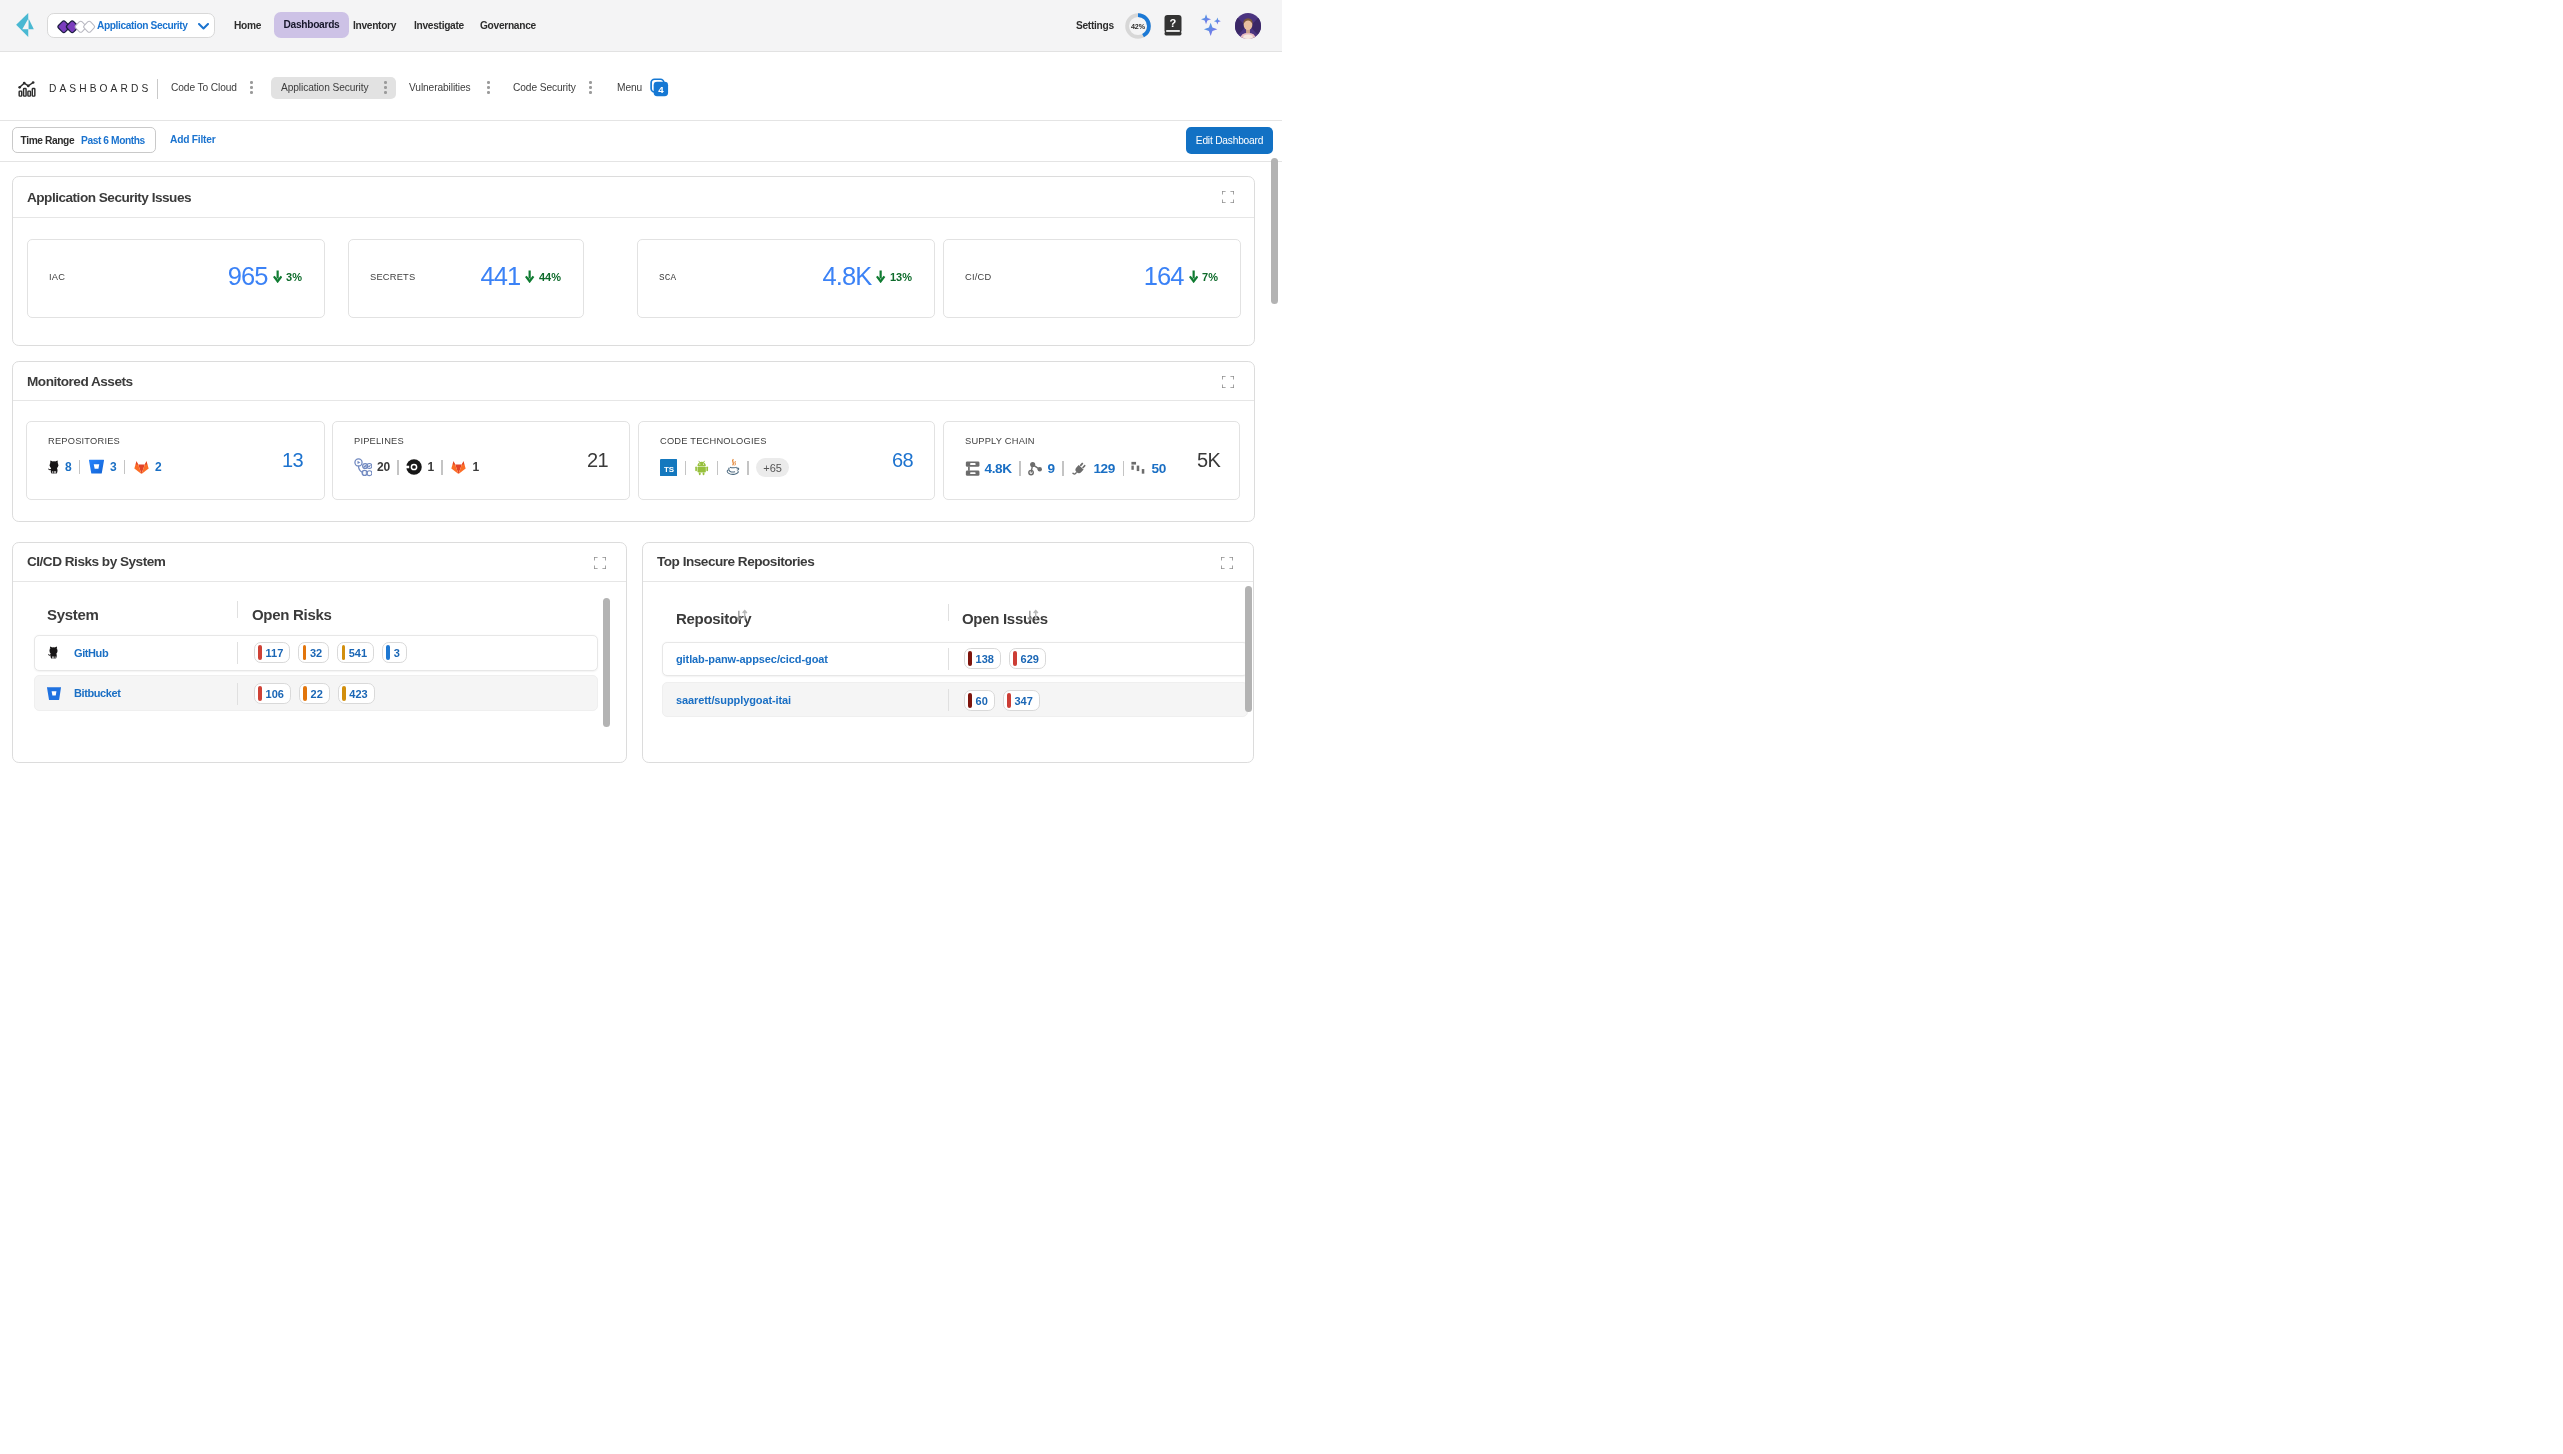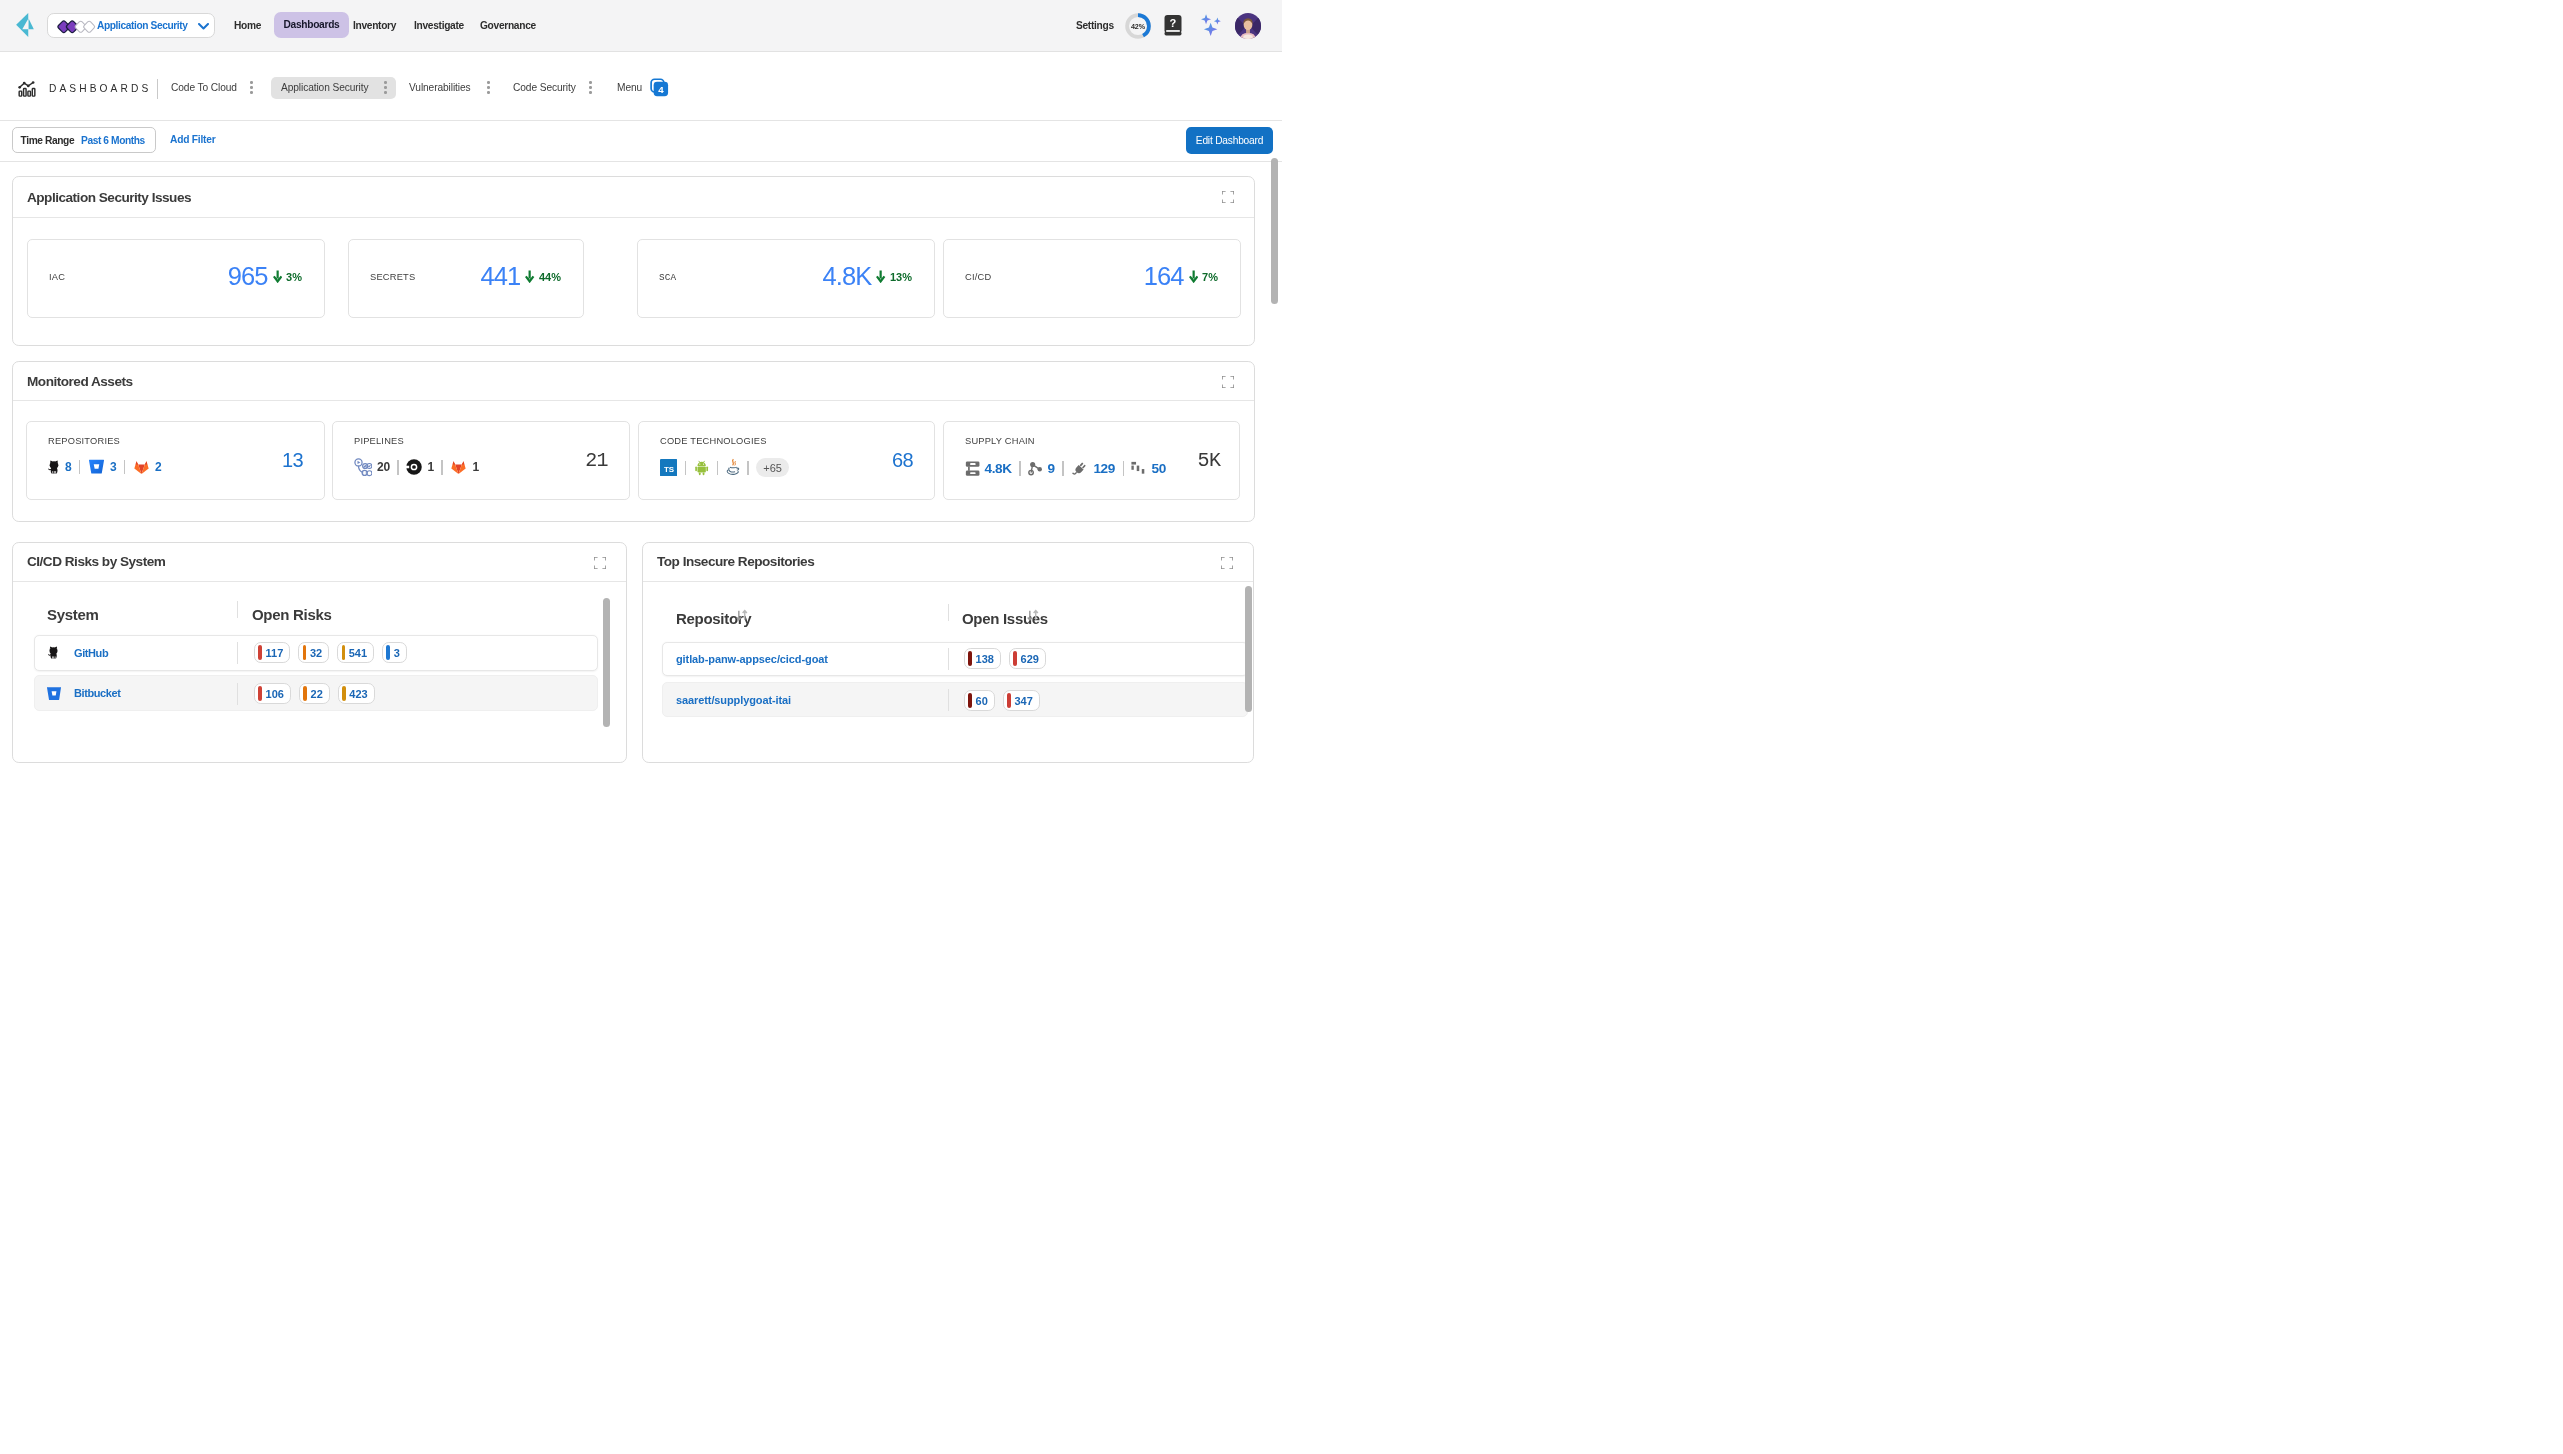--- a/index.html
+++ b/index.html
@@ -29,21 +29,21 @@
 .editbtn { position:absolute; left:1186px; top:127px; width:87px; height:27px; background:#1271c4; border-radius:5.1px;
   color:#fff; font-size:10.2px; text-align:center; line-height:27px; letter-spacing:-0.2px;}
 .card { position:absolute; background:#fff; border:0.8px solid #dcdcdc; border-radius:6.8px; }
 .chead { position:absolute; left:0; top:0; right:0; height:41px; border-bottom:0.8px solid #e6e6e6; }
 .ctitle { position:absolute; left:14px; top:12.7px; font-size:13.6px; font-weight:700; color:#3b3b3b; letter-spacing:-0.5px;}
 .expand { position:absolute; top:14.4px; width:12px; height:12px; }
 .tile { position:absolute; border:0.8px solid #e2e2e2; border-radius:5.1px; background:#fff; }
 .tlabel { position:absolute; left:21px; font-size:9.3px; color:#3d3d3d; letter-spacing:0.2px; white-space:nowrap;}
 .val { position:absolute; display:flex; align-items:center; white-space:nowrap;}
 .bignum { font-size:25.5px; color:#3b82f6; letter-spacing:-0.9px;}
-.dark { color:#3a3a3a !important;font-family:Liberation Mono, monospace; }
+.dark { color:#3a3a3a !important; }
 .hugenum { font-size:20px; letter-spacing:-0.6px; color:#1d73cf;}
 .pct { font-size:11px; font-weight:700; color:#0e6b2b; margin-left:4.2px;}
 .icorow { position:absolute; left:21px; display:flex; align-items:center; }
 .icorow .cnt { font-size:12px; font-weight:700; color:#1a6fc4; margin-left:5.1px; letter-spacing:-0.3px;}
 .icorow .cnt.sc { font-size:13.6px; margin-left:4.2px; letter-spacing:-0.4px;}
 .icorow .dk { color:#3a3a3a; }
 .icorow .sp { width:1.3px; height:14.4px; background:#c4c4c4; margin:0 7.6px; }
 .trow { position:absolute; border:0.8px solid #e7e7e7; border-radius:5.1px; background:#fff; box-shadow:0 0.8px 1.7px rgba(0,0,0,0.05);}
 .trow.alt { background:#f5f5f5; border-color:#efefef; box-shadow:none; }
 .badge { display:inline-flex; align-items:center; height:21px; border:0.8px solid #d9d9d9; border-radius:6.8px; background:#fff; padding:0 6px 0 3.4px; margin-right:8px;}

